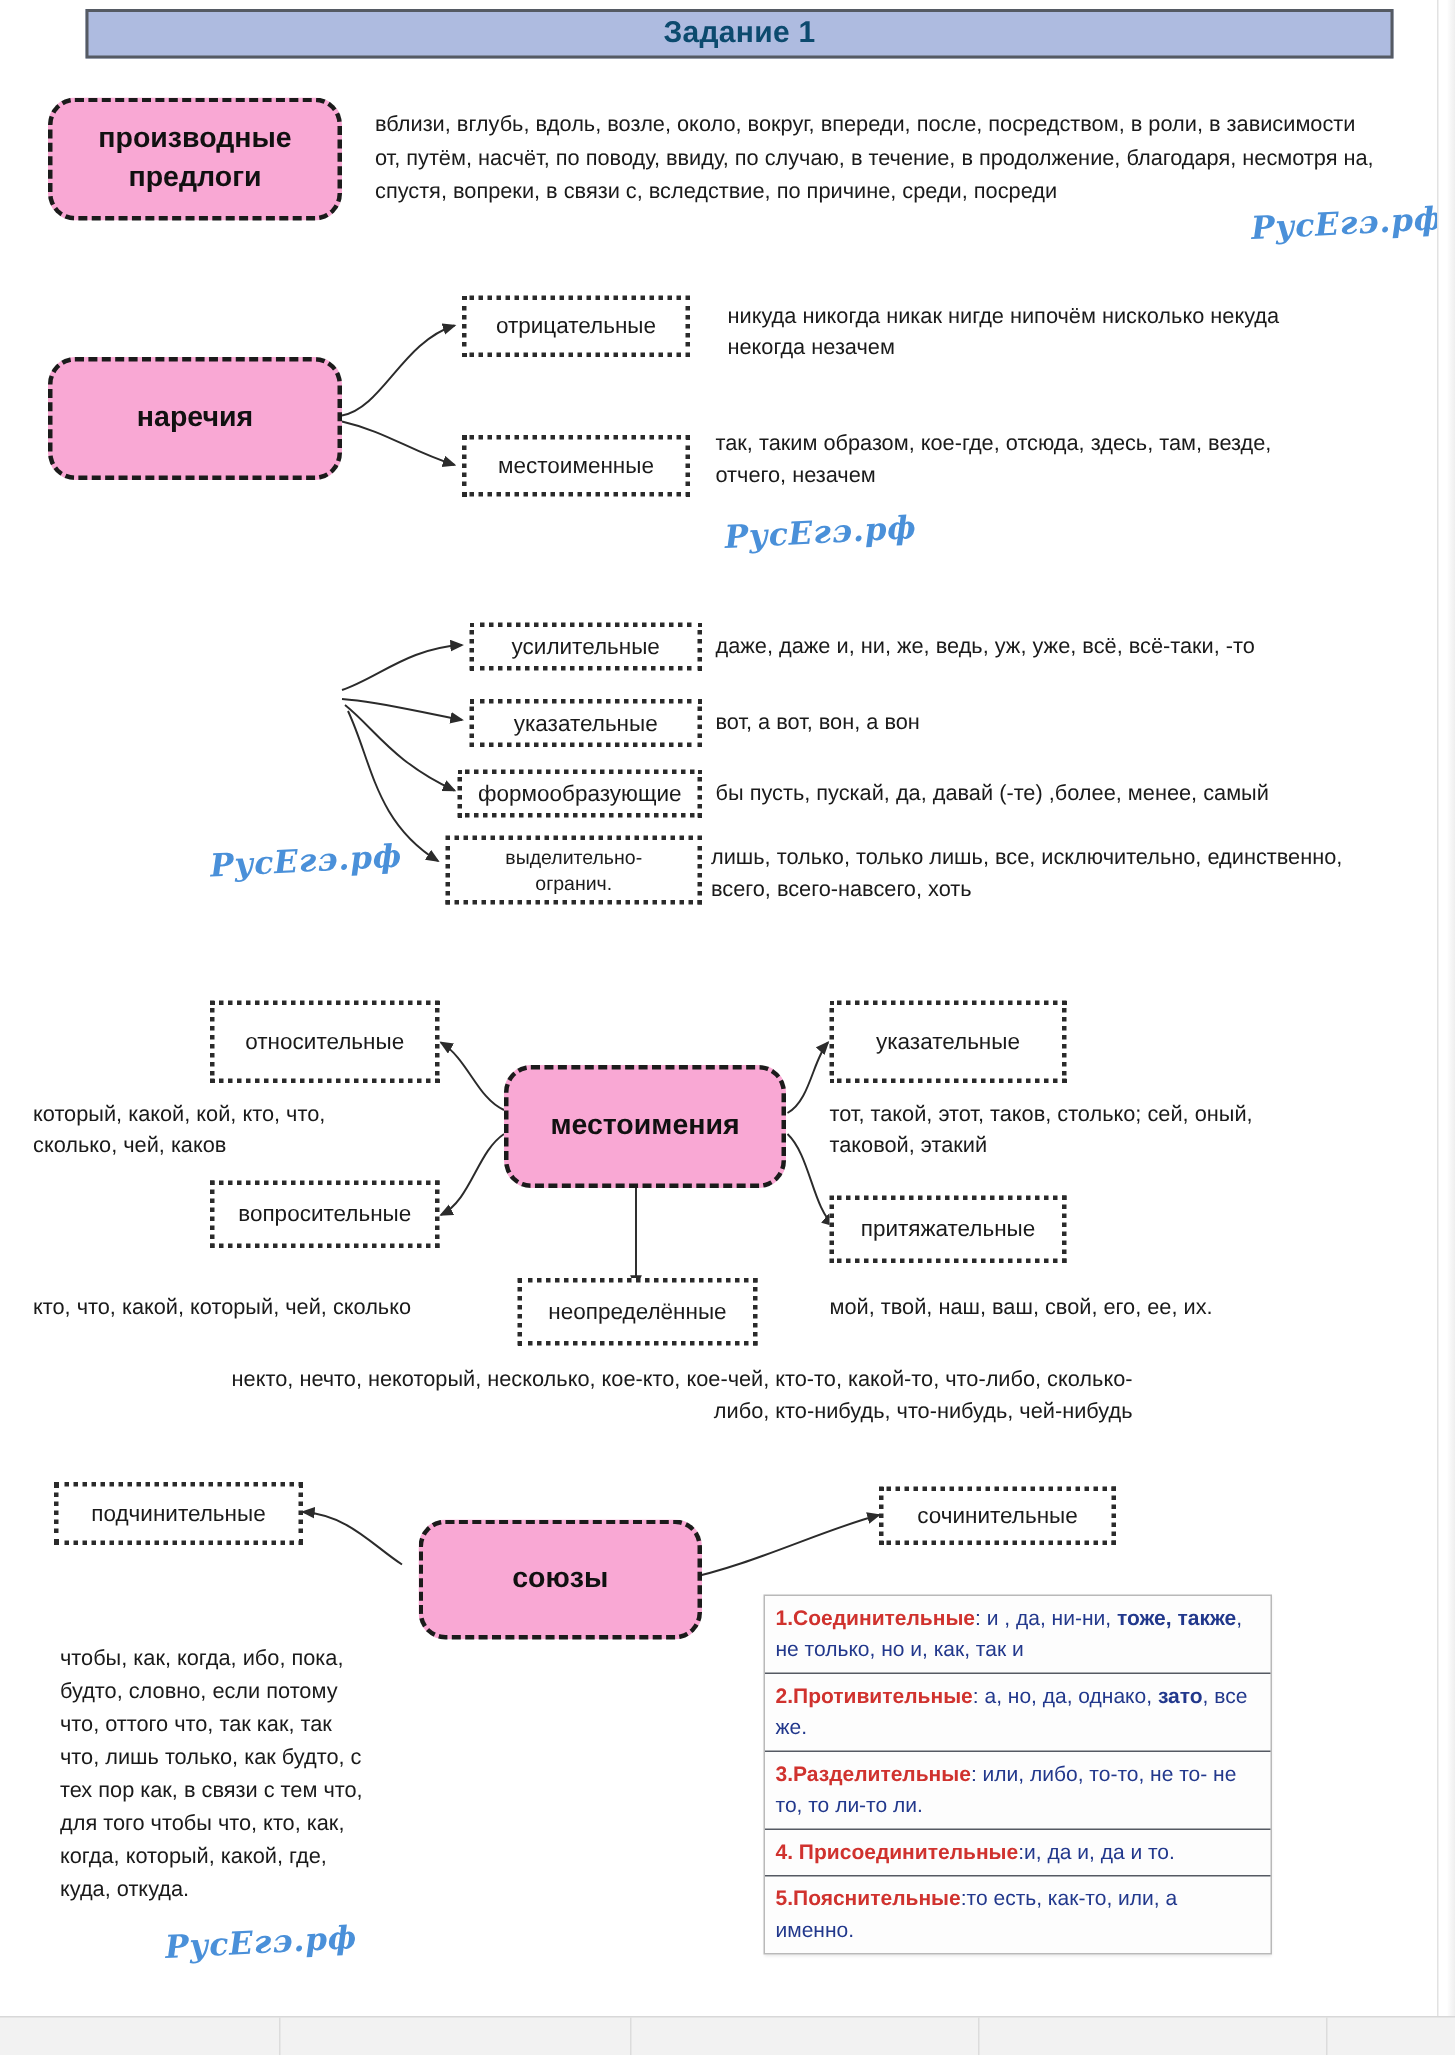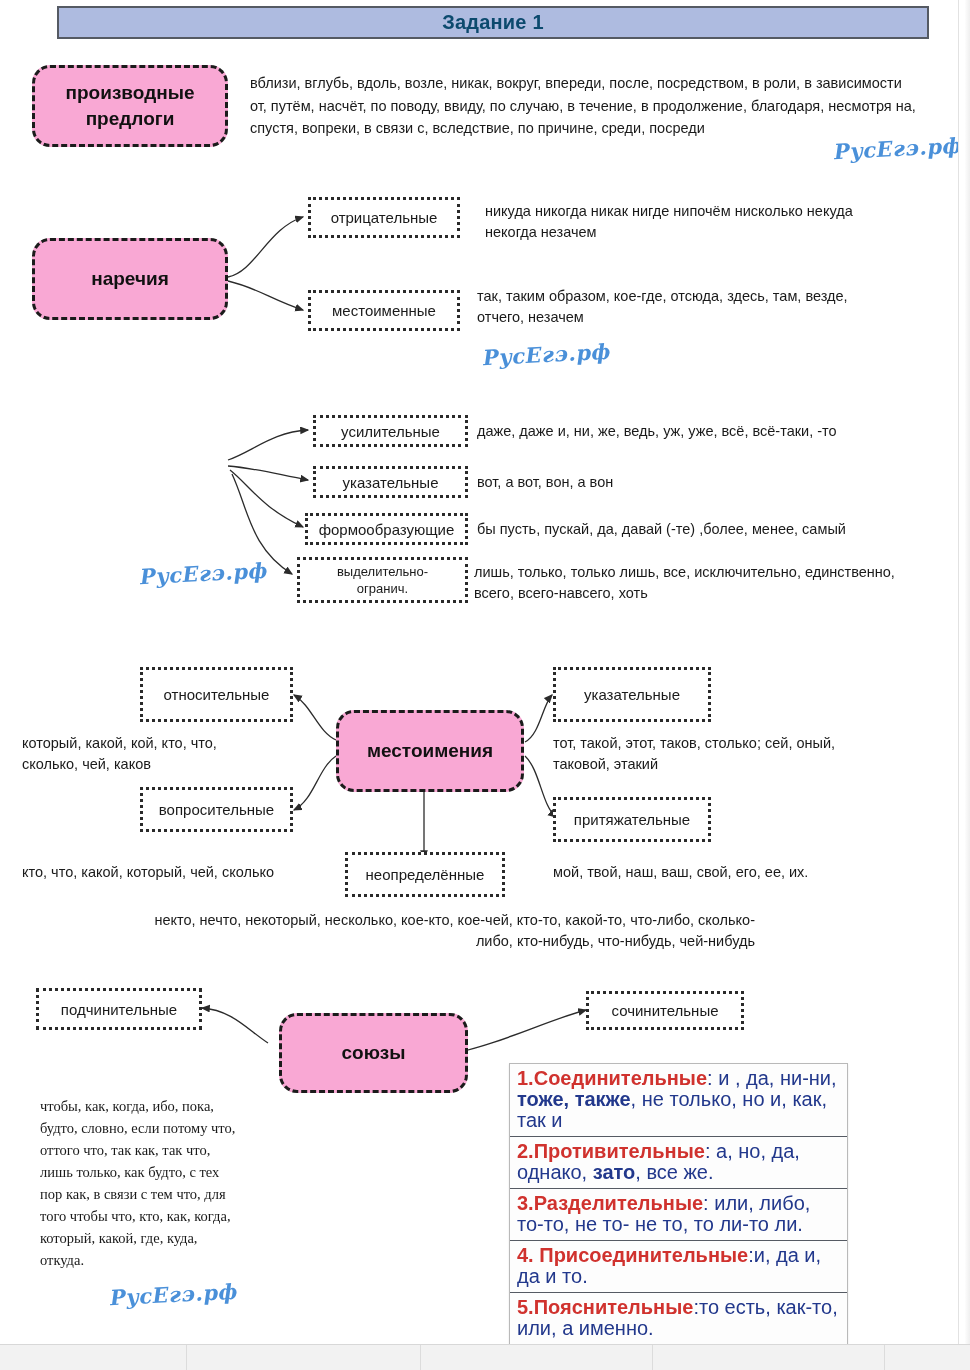--- a/index.html
+++ b/index.html
@@ -114,21 +114,21 @@
     position: absolute;
     left: 509px; top: 1063px;
     width: 339px;
     border: 1px solid #b9b9b9;
     background: #fdfdfd;
     box-shadow: 0 1px 2px rgba(0,0,0,.10);
   }
   .conj-row {
     padding: 4px 7px 5px 7px;
     border-bottom: 1px solid #555a63;
-    font-size: 20px;
+    font-size: 14px;
     line-height: 21px;
     color: #22388c;
   }
   .conj-row:last-child { border-bottom: none; }
   .conj-label { color: #d0322e; font-weight: bold; }
   .conj-num { color: #d0322e; font-weight: bold; }
   .bold-navy { font-weight: bold; color: #22388c; }
 </style>
 </head>
 <body>
@@ -165,21 +165,21 @@
   </svg>
 
   <div class="header-bar">
     <span class="header-title">Задание 1</span>
   </div>
 
   <div class="node-dashed" style="left:32px; top:65px; width:196px; height:82px; font-size:19px; line-height:26px; flex-direction:column;">
     <span>производные</span>
     <span>предлоги</span>
   </div>
-  <div class="txt" style="left:250px; top:72px; width:667px; line-height:22.5px;">вблизи, вглубь, вдоль, возле, никак, вокруг, впереди, после, посредством, в роли, в зависимости от, путём, насчёт, по поводу, ввиду, по случаю, в течение, в продолжение, благодаря, несмотря на, спустя, вопреки, в связи с, вследствие, по причине, среди, посреди</div>
+  <div class="txt" style="left:250px; top:72px; width:667px; line-height:22.5px;">вблизи, вглубь, вдоль, возле, около, вокруг, впереди, после, посредством, в роли, в зависимости от, путём, насчёт, по поводу, ввиду, по случаю, в течение, в продолжение, благодаря, несмотря на, спустя, вопреки, в связи с, вследствие, по причине, среди, посреди</div>
   <div class="wm" style="left:834px; top:136px;">РусЕгэ.рф</div>
 
   <div class="node-dashed" style="left:32px; top:238px; width:196px; height:82px; font-size:19px;">
     <span>наречия</span>
   </div>
 
   <div class="node-dotted" style="left:308px; top:197px; width:152px; height:41px; font-size:15px;">
     <span>отрицательные</span>
   </div>
   <div class="txt" style="left:485px; top:201px; width:410px;">никуда никогда никак нигде нипочём нисколько некуда некогда незачем</div>
@@ -244,21 +244,21 @@
   </div>
   <div class="txt c" style="left:130px; top:910px; width:625px;">некто, нечто, некоторый, несколько, кое-кто, кое-чей, кто-то, какой-то, что-либо, сколько-либо, кто-нибудь, что-нибудь, чей-нибудь</div>
 
   <div class="node-dashed" style="left:267px; top:1013px; width:189px; height:80px; font-size:19px;margin-left:12px;">
     <span>союзы</span>
   </div>
 
   <div class="node-dotted" style="left:36px; top:988px; width:166px; height:42px; font-size:15px;">
     <span>подчинительные</span>
   </div>
-  <div class="txt" style="left:40px; top:1095px; width:205px; line-height:22px;font-family:Liberation Serif, serif;">чтобы, как, когда, ибо, пока, будто, словно, если потому что, оттого что, так как, так что, лишь только, как будто, с тех пор как, в связи с тем что, для того чтобы что, кто, как, когда, который, какой, где, куда, откуда.</div>
+  <div class="txt" style="left:40px; top:1095px; width:205px; line-height:22px;">чтобы, как, когда, ибо, пока, будто, словно, если потому что, оттого что, так как, так что, лишь только, как будто, с тех пор как, в связи с тем что, для того чтобы что, кто, как, когда, который, какой, где, куда, откуда.</div>
 
   <div class="node-dotted" style="left:586px; top:991px; width:158px; height:39px; font-size:15px;">
     <span>сочинительные</span>
   </div>
 
   <div class="wm" style="left:110px; top:1282px;">РусЕгэ.рф</div>
 
   <div class="conj-table" id="conj-table">
       <div class="conj-row"><span class="conj-num">1.</span><span class="conj-label">Соединительные</span><span>:</span><span> и , да, ни-ни, </span><span class="bold-navy">тоже, также</span><span>, не только, но и, как, так и</span></div>
       <div class="conj-row"><span class="conj-num">2.</span><span class="conj-label">Противительные</span><span>:</span><span> а, но, да, однако, </span><span class="bold-navy">зато</span><span>, все же.</span></div>

